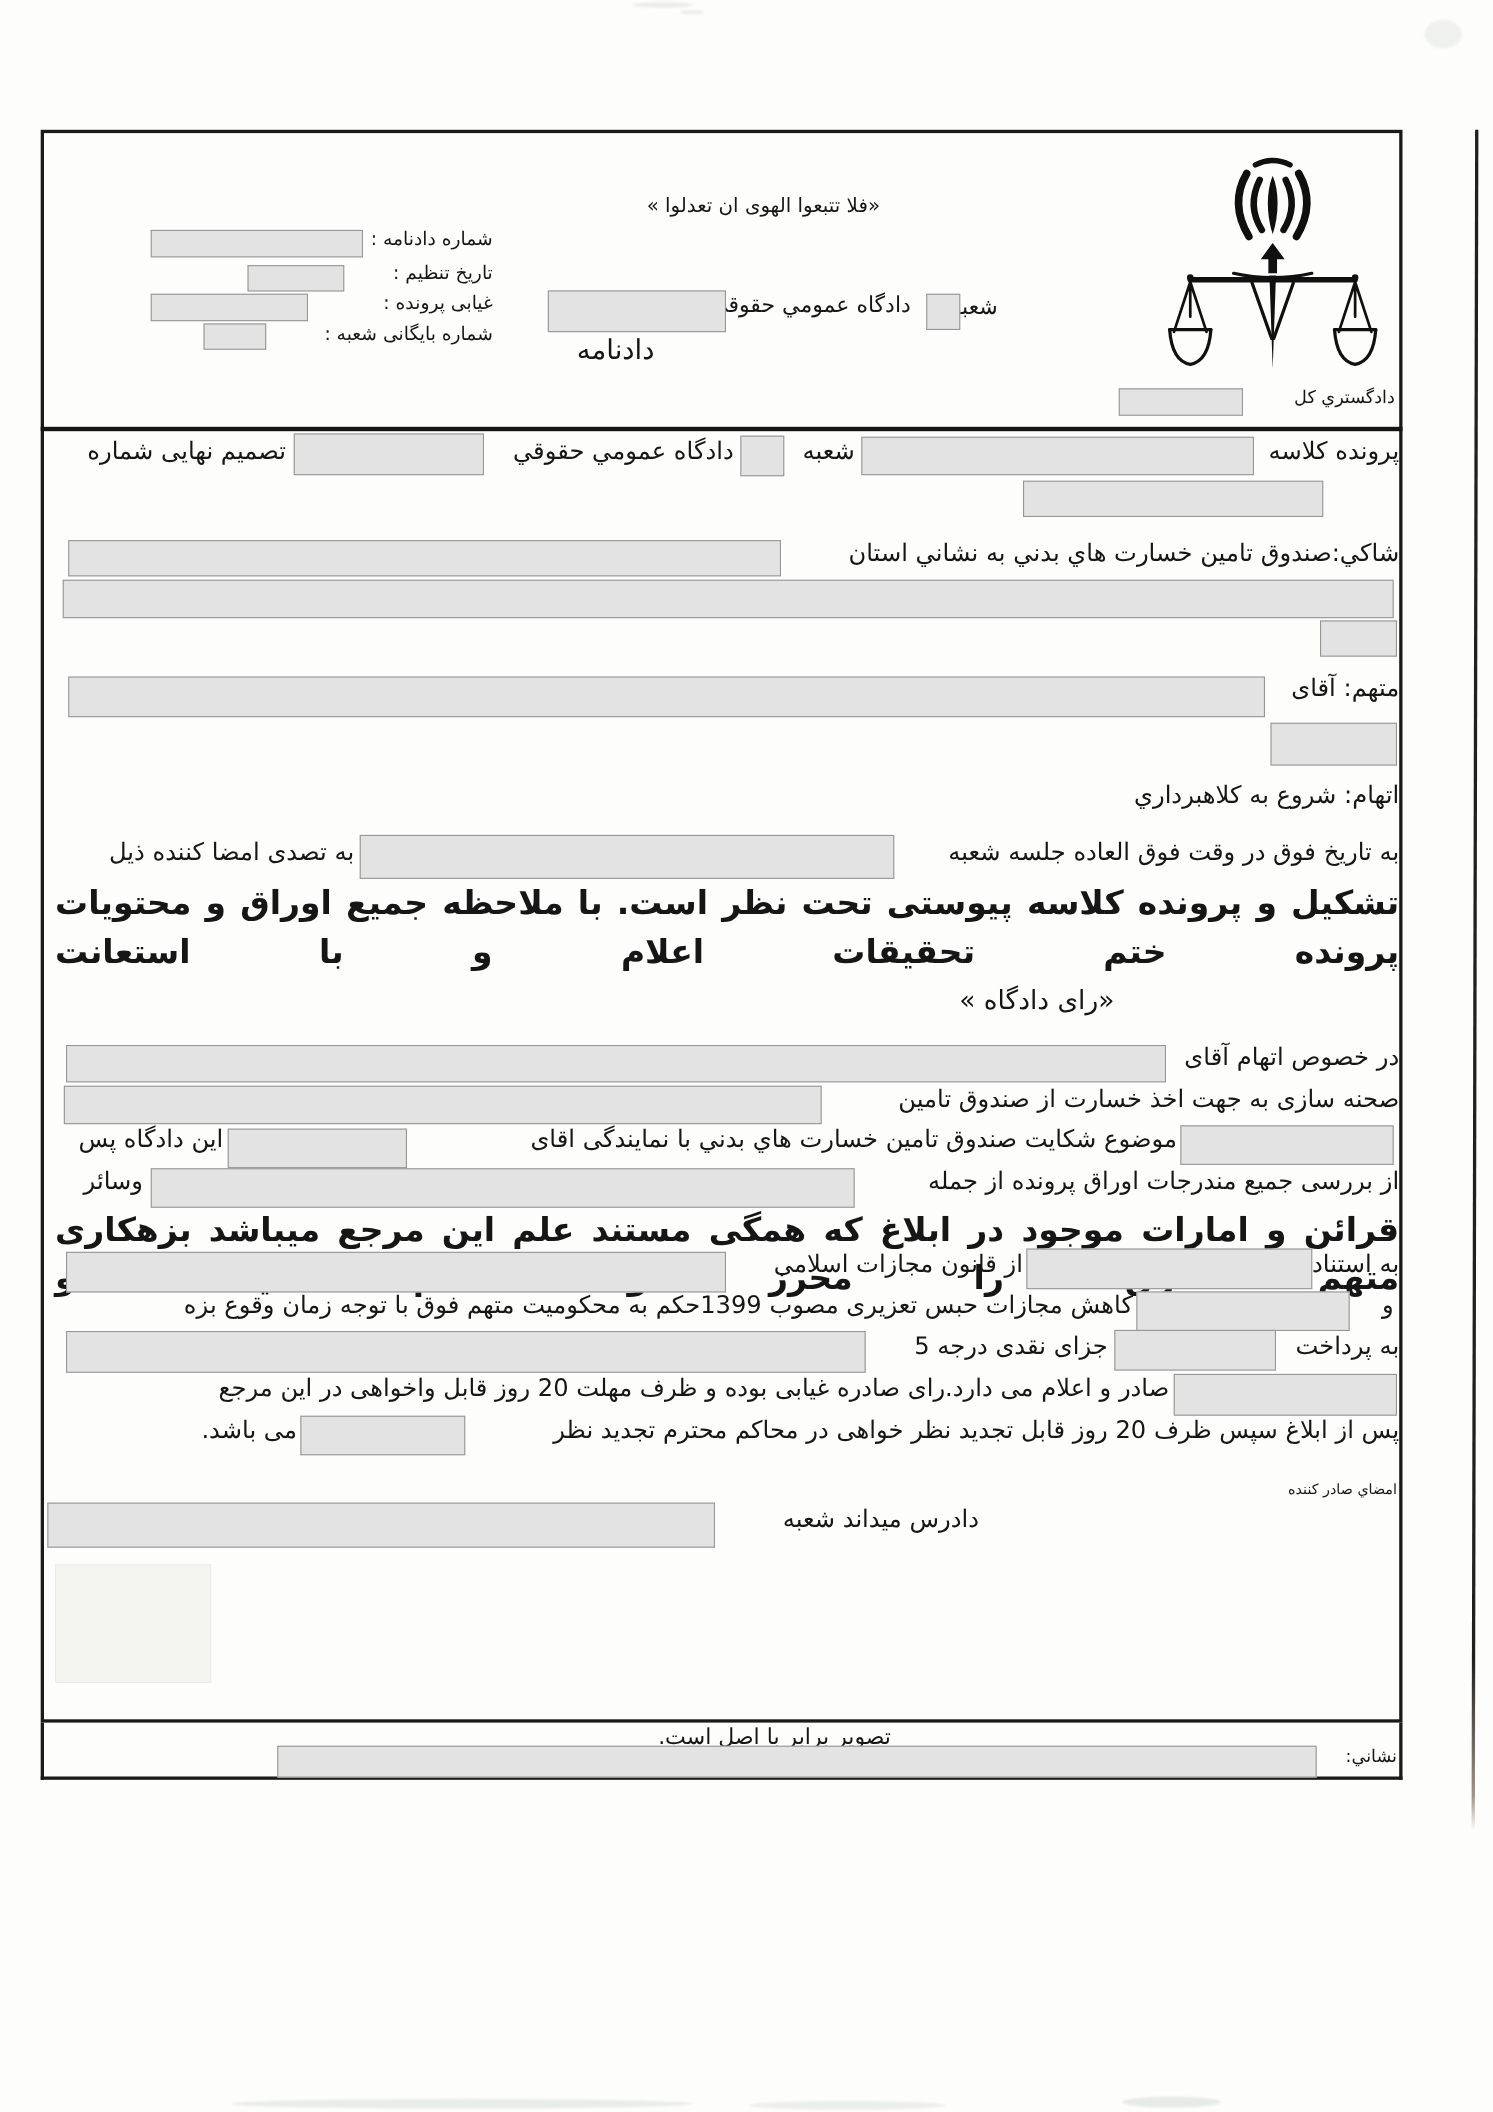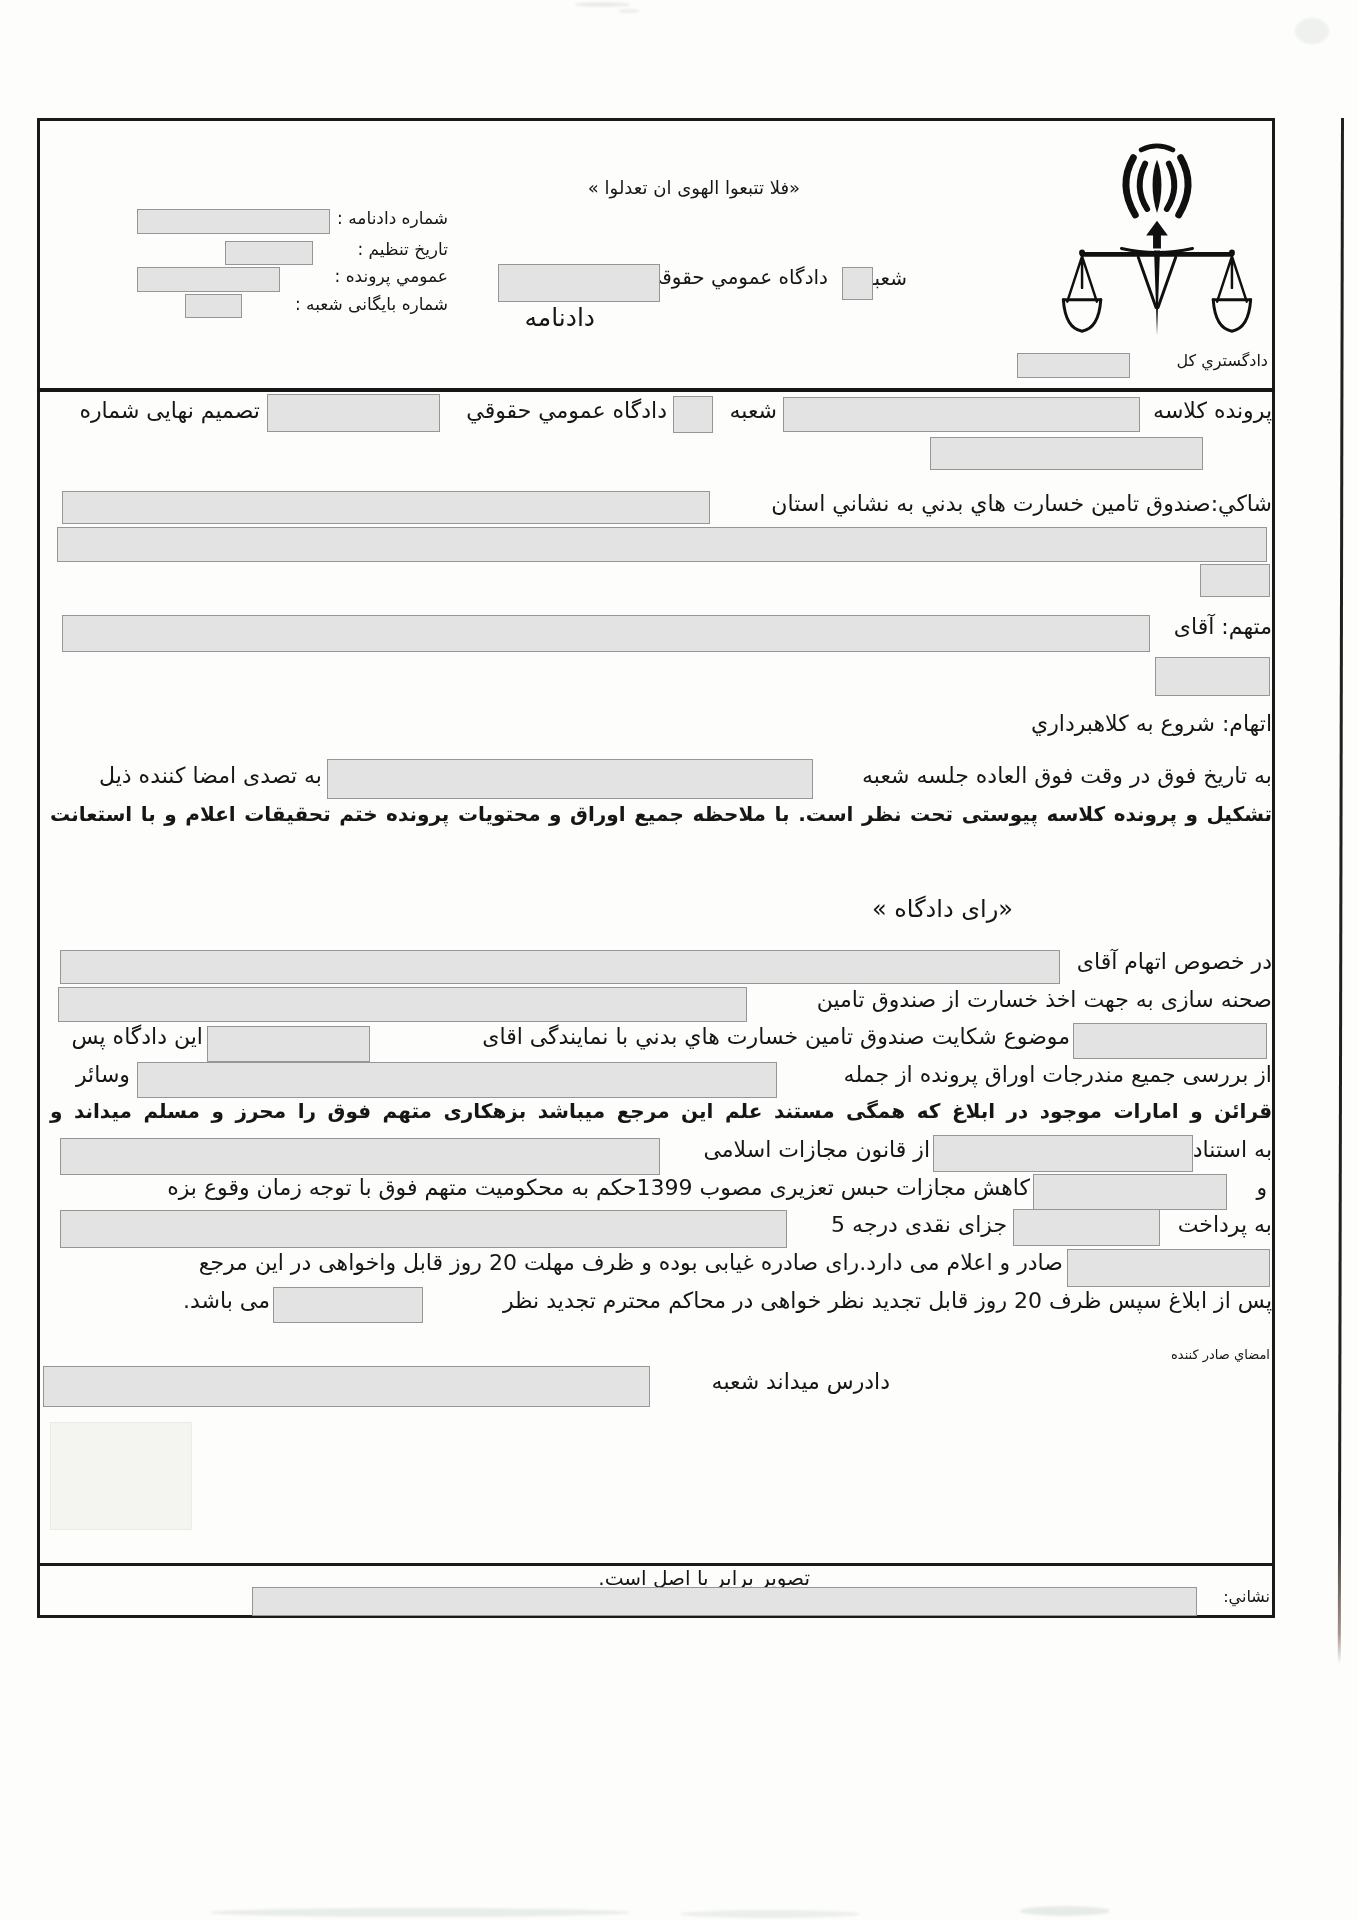--- a/index.html
+++ b/index.html
@@ -27,21 +27,21 @@
     box-sizing:border-box;
   }
   .hsep{
     position:absolute;left:37px;width:1238px;height:4px;background:#161616;
   }
   .t{
     position:absolute;white-space:nowrap;font-weight:normal;
     font-size:22px;line-height:1.45;
   }
   .just{
-    position:absolute;font-weight:bold;font-size:20px;line-height:1.45;
+    position:absolute;font-weight:bold;font-size:30px;line-height:1.45;
     text-align:justify;text-align-last:justify;text-justify:inter-word;
   }
   .rx{
     position:absolute;background:#e3e3e3;border:1px solid #969696;
     box-sizing:border-box;
   }
   .stamp{
     position:absolute;background:#f4f4f1;border:1px solid #ebebe8;
     box-sizing:border-box;
   }
@@ -63,21 +63,21 @@
   <div class="hsep" style="top:388px"></div>
   <div class="footerbox"></div>
   <div class="scan-edge"></div>
 
   <div class="t" style="top:175px;right:557px;font-size:18px">«فلا تتبعوا الهوی ان تعدلوا »</div>
 
   <div class="t small" style="top:206px;right:909px">شماره دادنامه :</div>
   <div class="rx" style="top:209px;right:1027px;width:193px;height:25px"></div>
   <div class="t small" style="top:237px;right:909px">تاریخ تنظیم :</div>
   <div class="rx" style="top:241px;right:1044px;width:88px;height:24px"></div>
-  <div class="t small" style="top:264px;right:909px">عمومي پرونده :</div>
+  <div class="t small" style="top:264px;right:909px">غیابی پرونده :</div>
   <div class="rx" style="top:267px;right:1077px;width:143px;height:25px"></div>
   <div class="t small" style="top:292px;right:909px">شماره بایگانی شعبه :</div>
   <div class="rx" style="top:294px;right:1115px;width:57px;height:24px"></div>
 
   <div class="t" style="top:264px;right:450px;font-size:20px">شعبه</div>
   <div class="rx" style="top:267px;right:484px;width:31px;height:33px"></div>
   <div class="t" style="top:263px;right:529px;font-size:20px">دادگاه عمومي حقوقي</div>
   <div class="rx" style="top:264px;right:697px;width:162px;height:38px"></div>
   <div class="t" style="top:300px;right:762px;font-size:25px">دادنامه</div>
 

